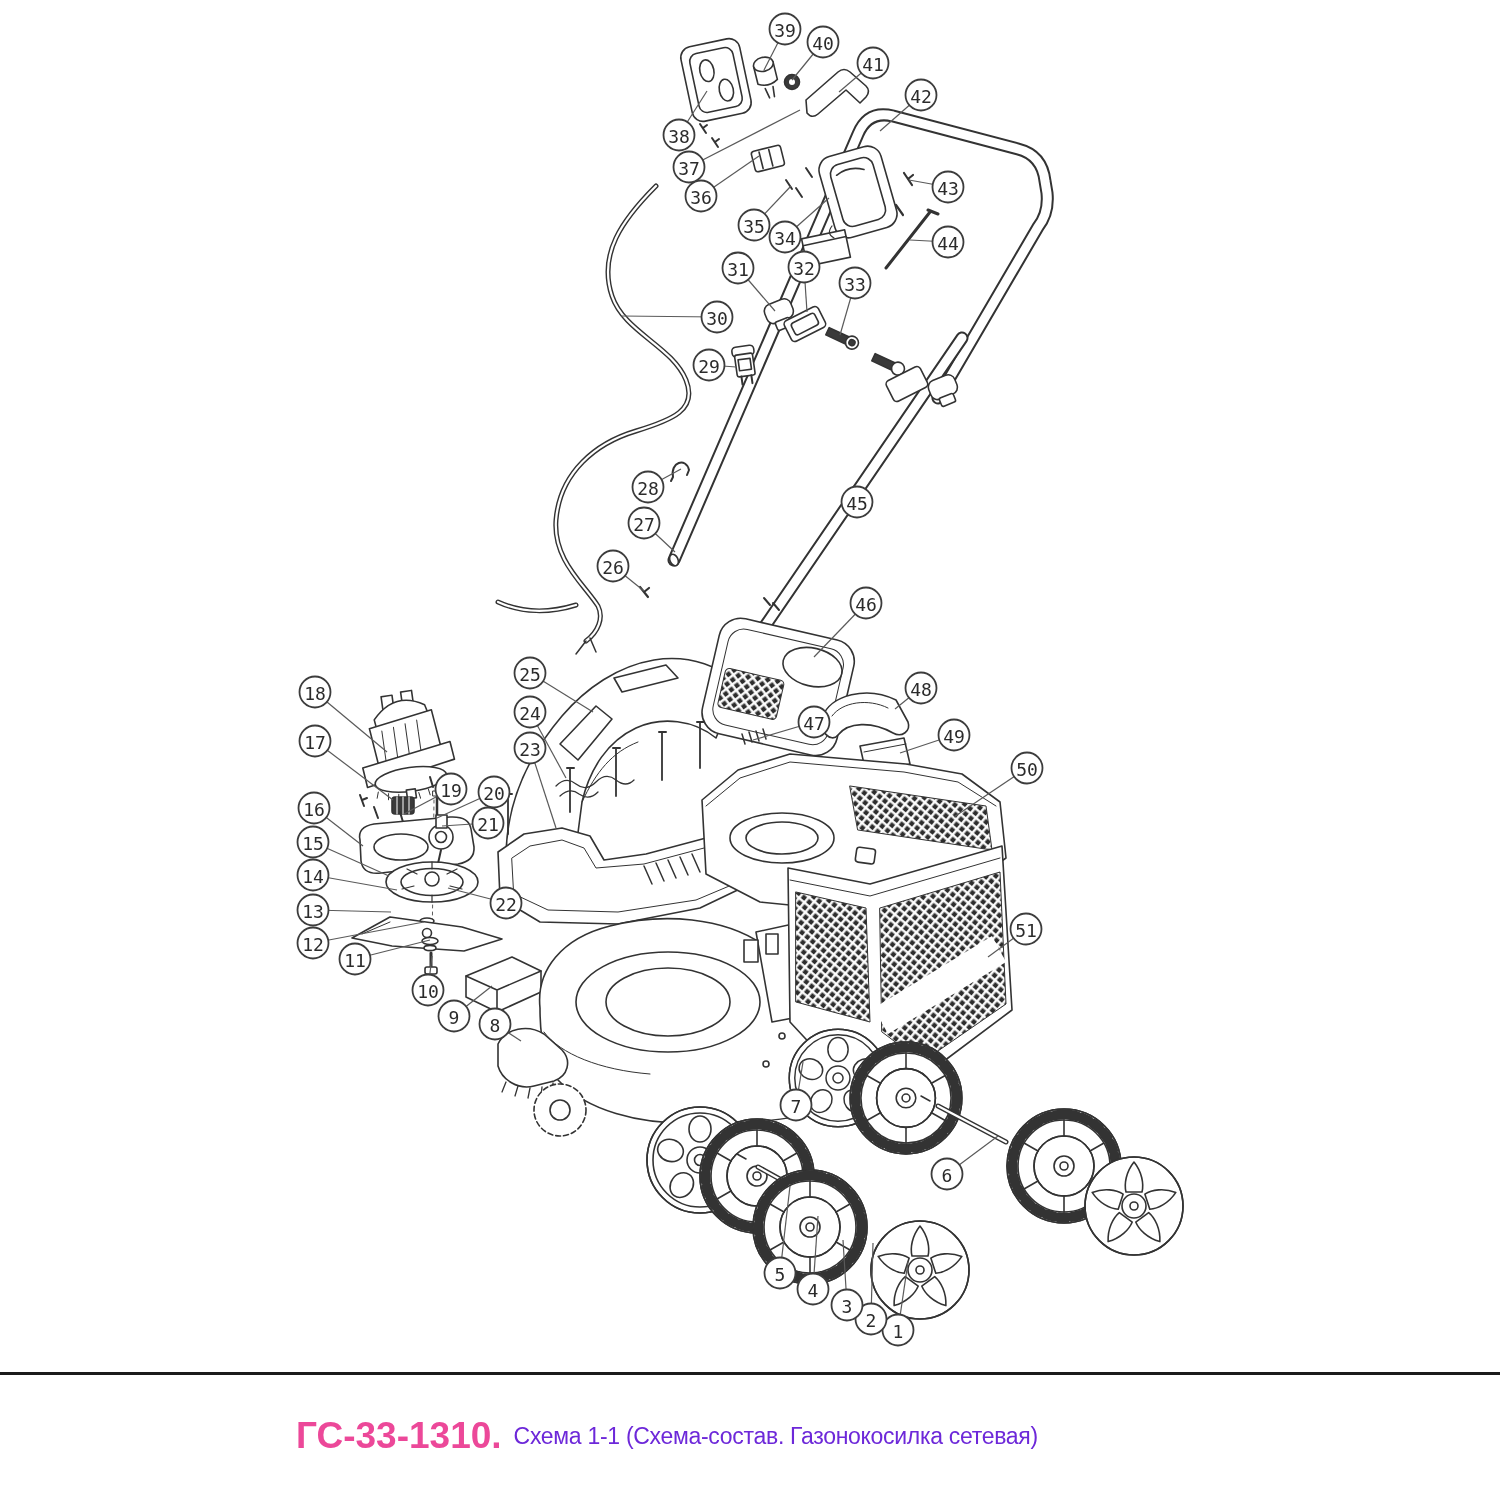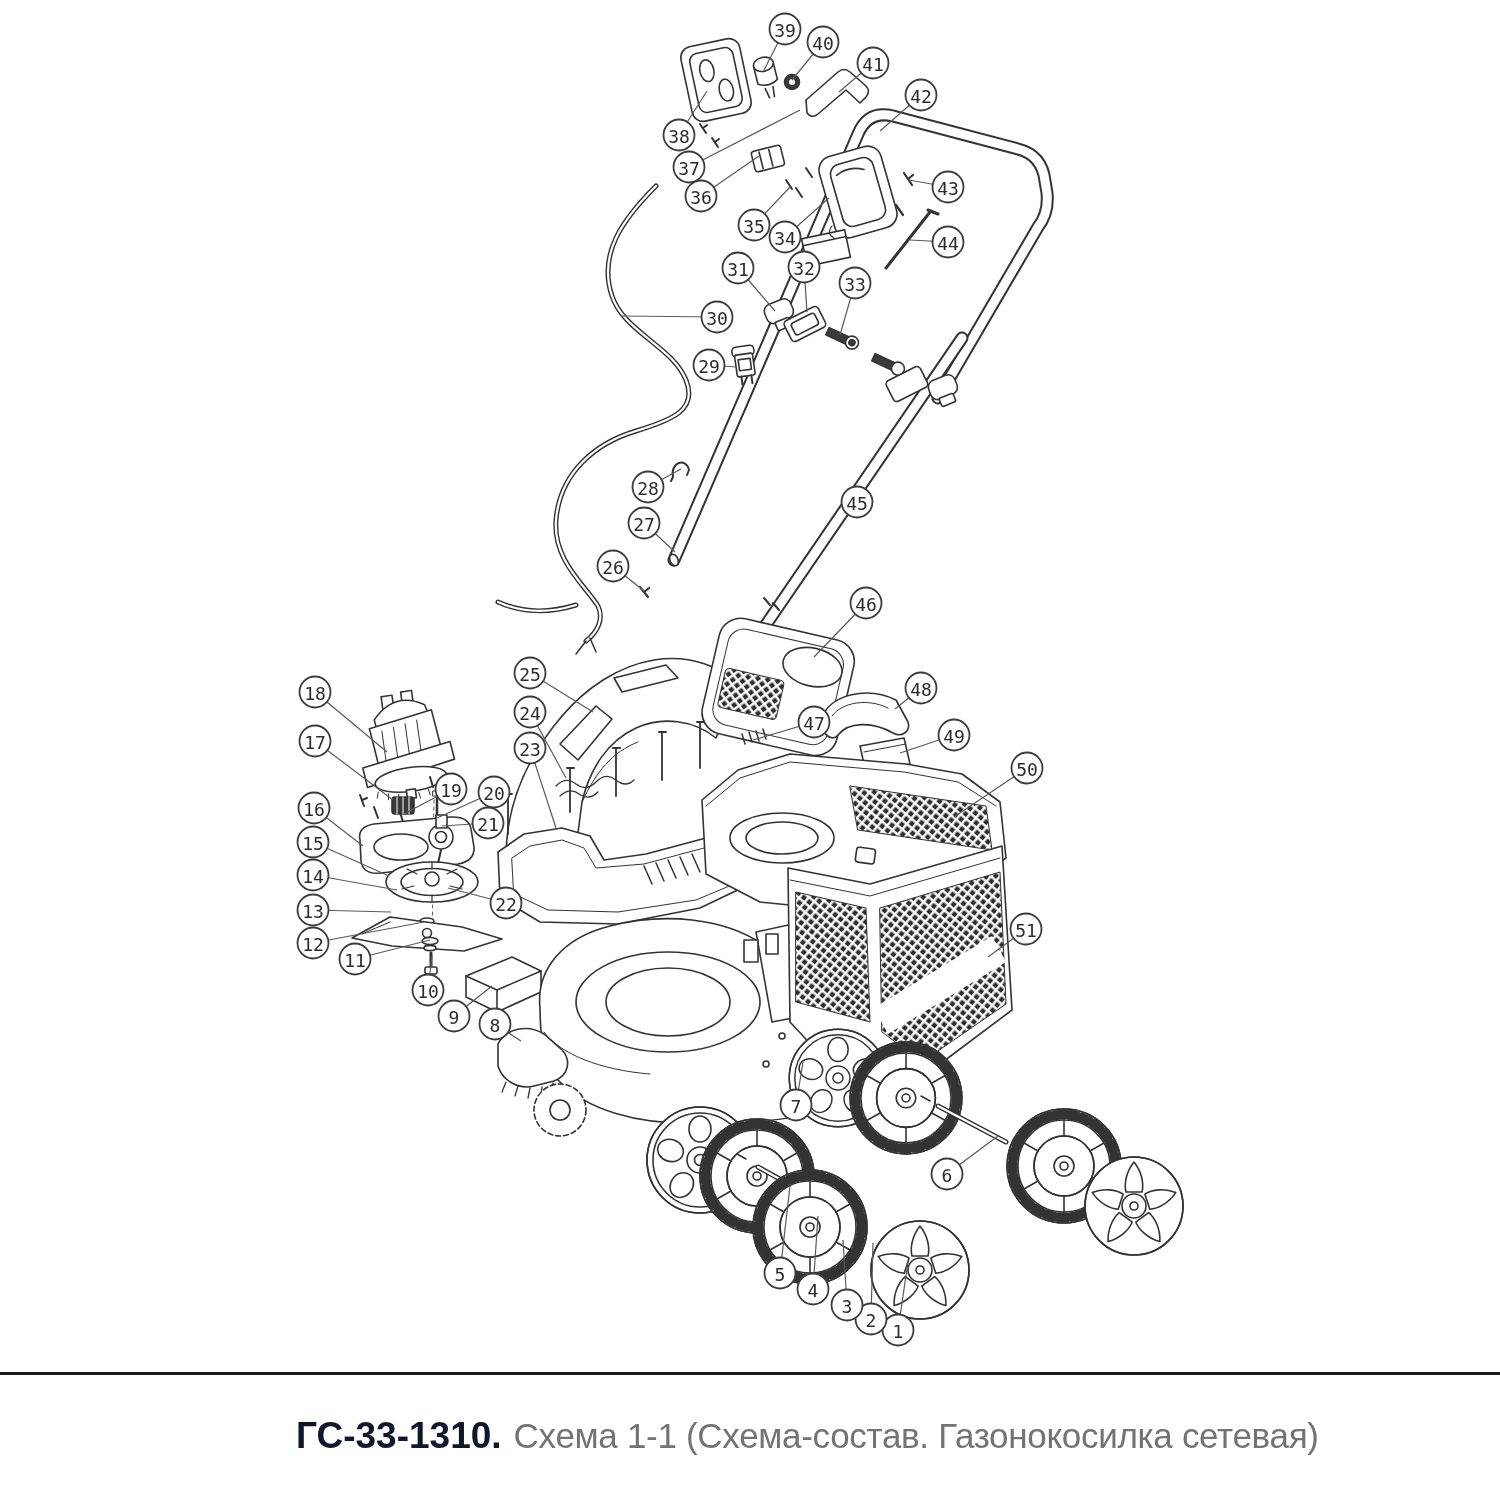--- a/index.html
+++ b/index.html
@@ -6,22 +6,22 @@
   .page{position:relative;width:1500px;height:1500px;background:#fff;overflow:hidden;
         font-family:"Liberation Sans",sans-serif;}
   #diagram-svg{position:absolute;left:0;top:0;}
   #diagram-svg *{vector-effect:none;}
   #callouts text{font-family:"DejaVu Sans Mono",monospace;}
   .divider{position:absolute;left:0;top:1372px;width:1500px;height:3px;background:#1b1b1b;}
   .logo-box{position:absolute;left:32px;top:1407px;width:215px;height:60px;background:#7f7f83;
             display:flex;align-items:center;justify-content:center;gap:9px;}
   .logo-text{font-weight:800;font-size:37px;color:#fff;letter-spacing:2px;line-height:1;}
   .footer-line{position:absolute;left:296px;top:1404px;height:64px;display:flex;align-items:baseline;}
-  .model{font-weight:700;font-size:37px;color:#0f172a;margin-right:12px;align-self:center;}
-  .caption{font-weight:400;font-size:35px;color:#737373;letter-spacing:-0.3px;align-self:center;}
+  .model{font-weight:700;font-size:37px;color:#ec4899;margin-right:12px;align-self:center;}
+  .caption{font-weight:400;font-size:23px;color:#6d28d9;letter-spacing:-0.3px;align-self:center;}
 </style>
 </head>
 <body>
 
 <div class="page">
 
 <svg id="diagram-svg" width="1500" height="1500" viewBox="0 0 1500 1500">
   <defs>
     <pattern id="mesh" width="7" height="7" patternUnits="userSpaceOnUse" patternTransform="rotate(40)">
       <rect width="7" height="7" fill="#ffffff"></rect>

